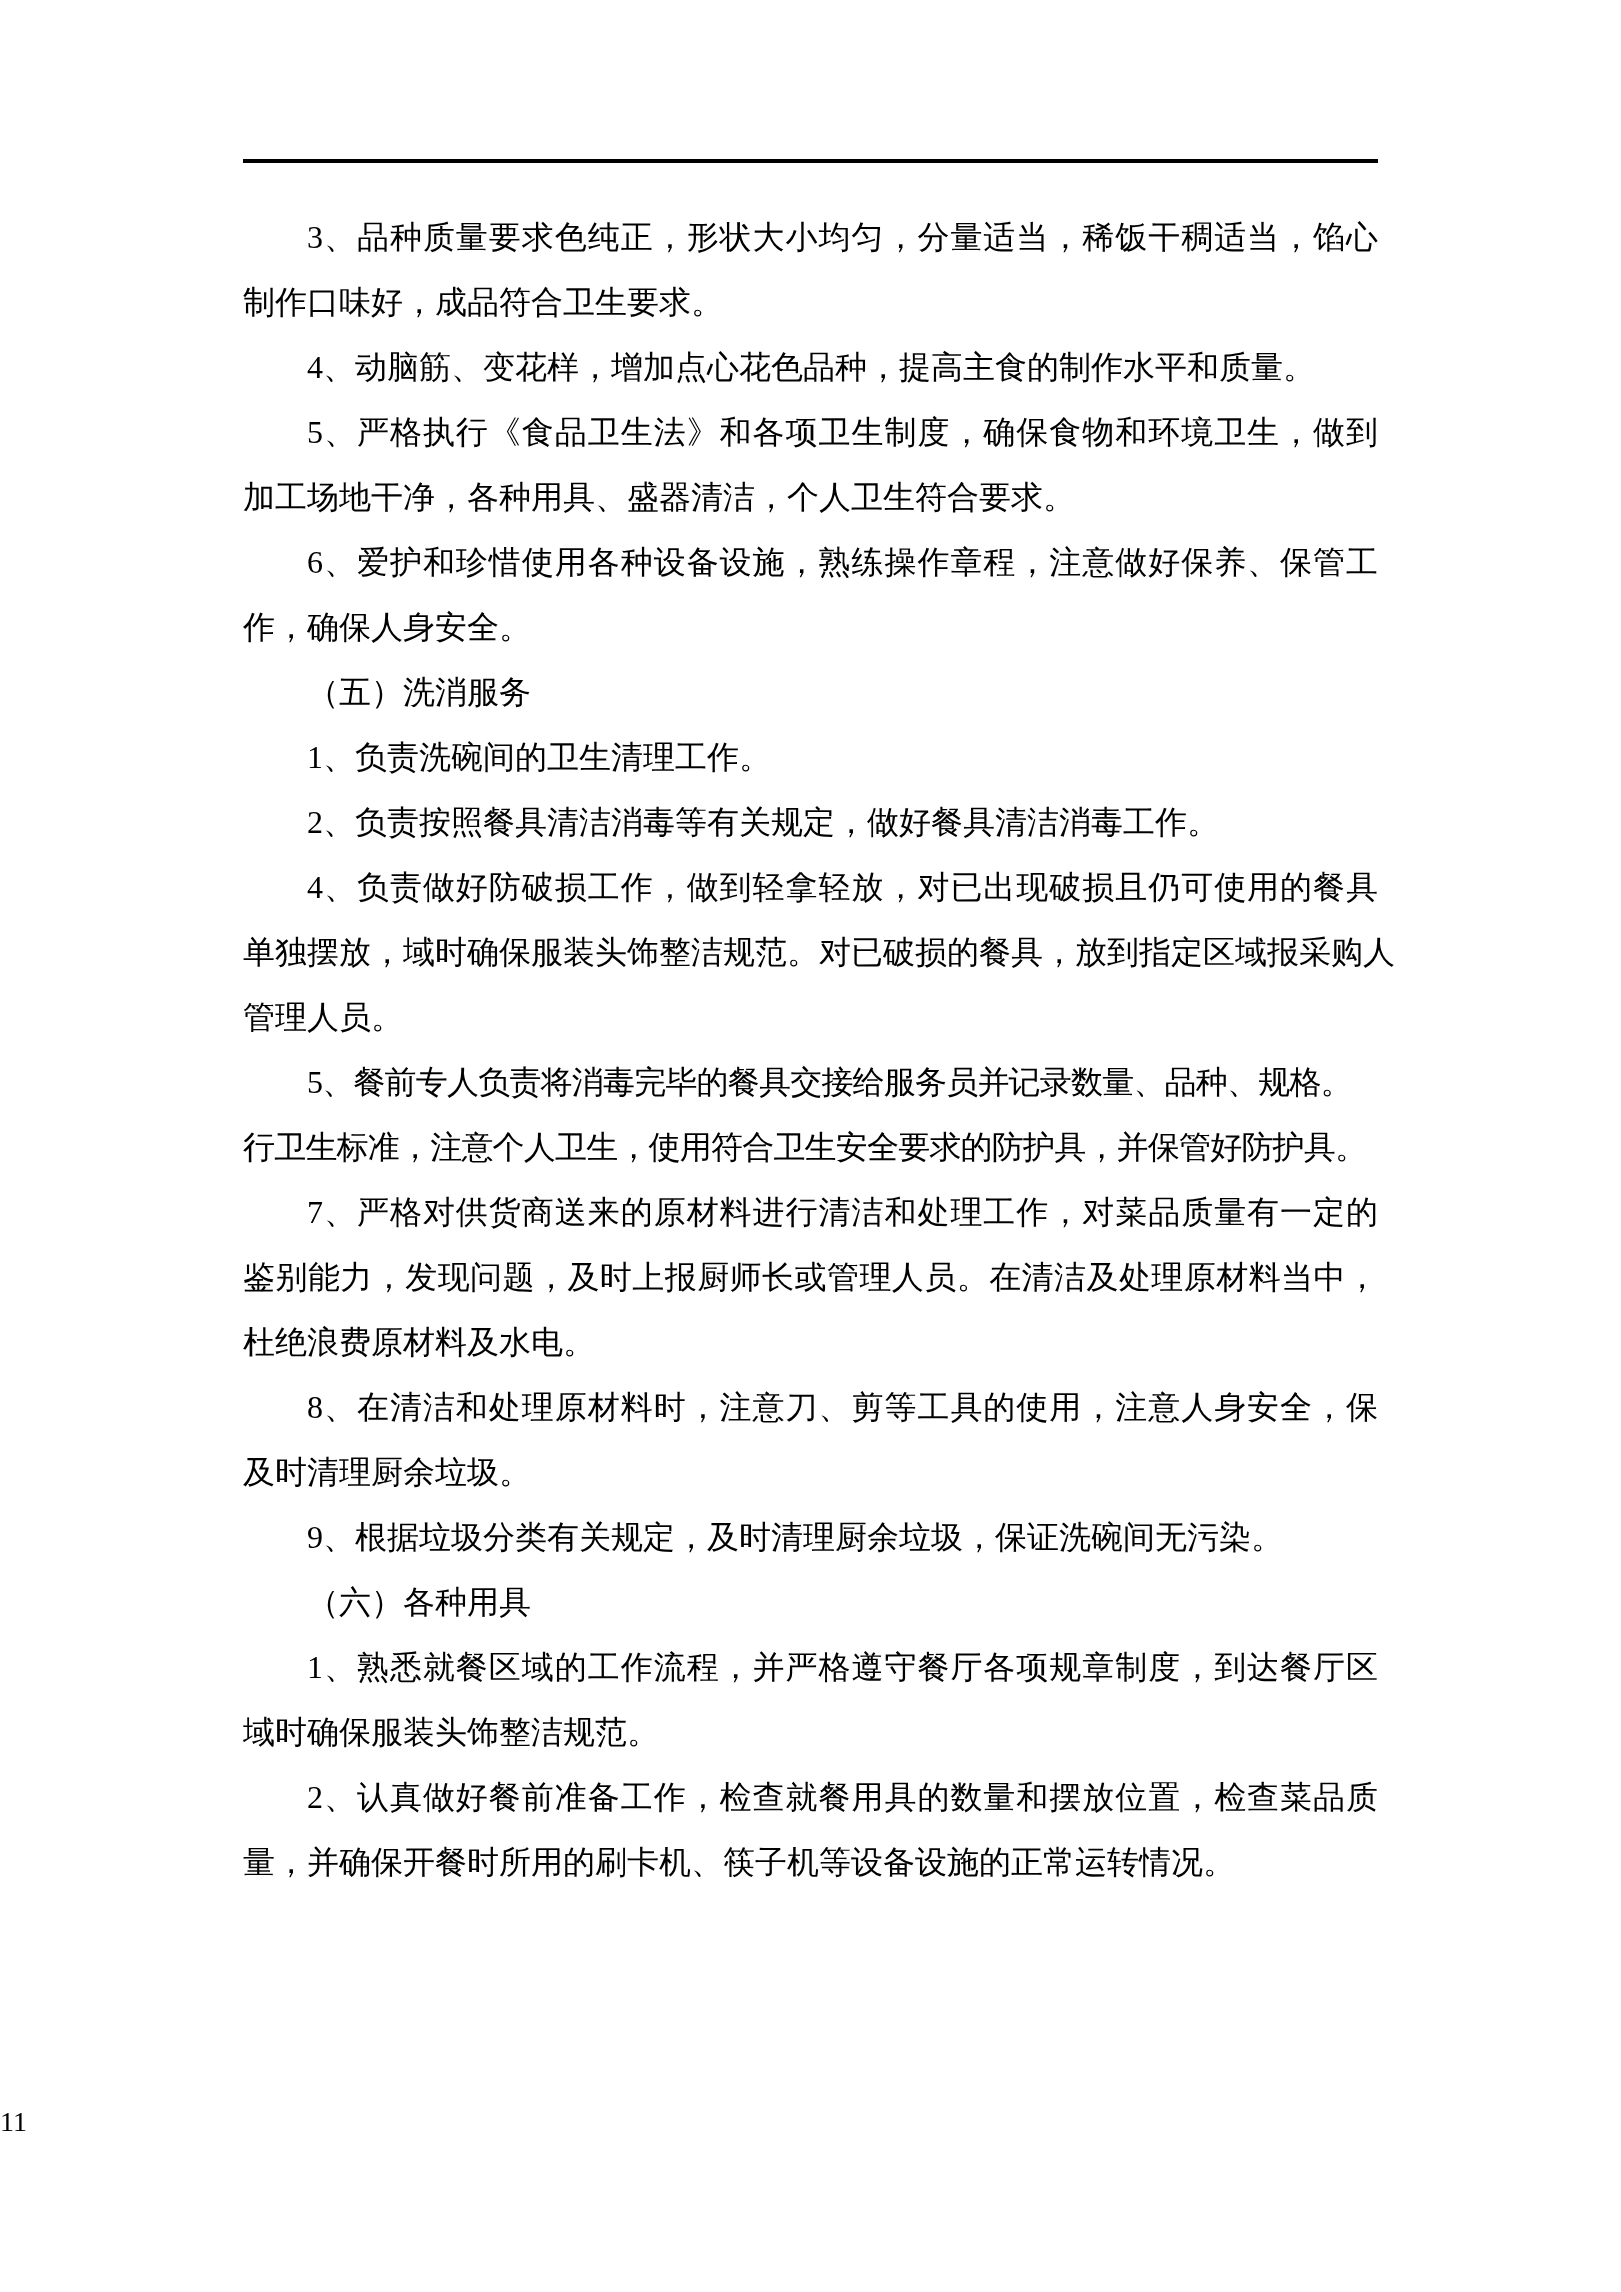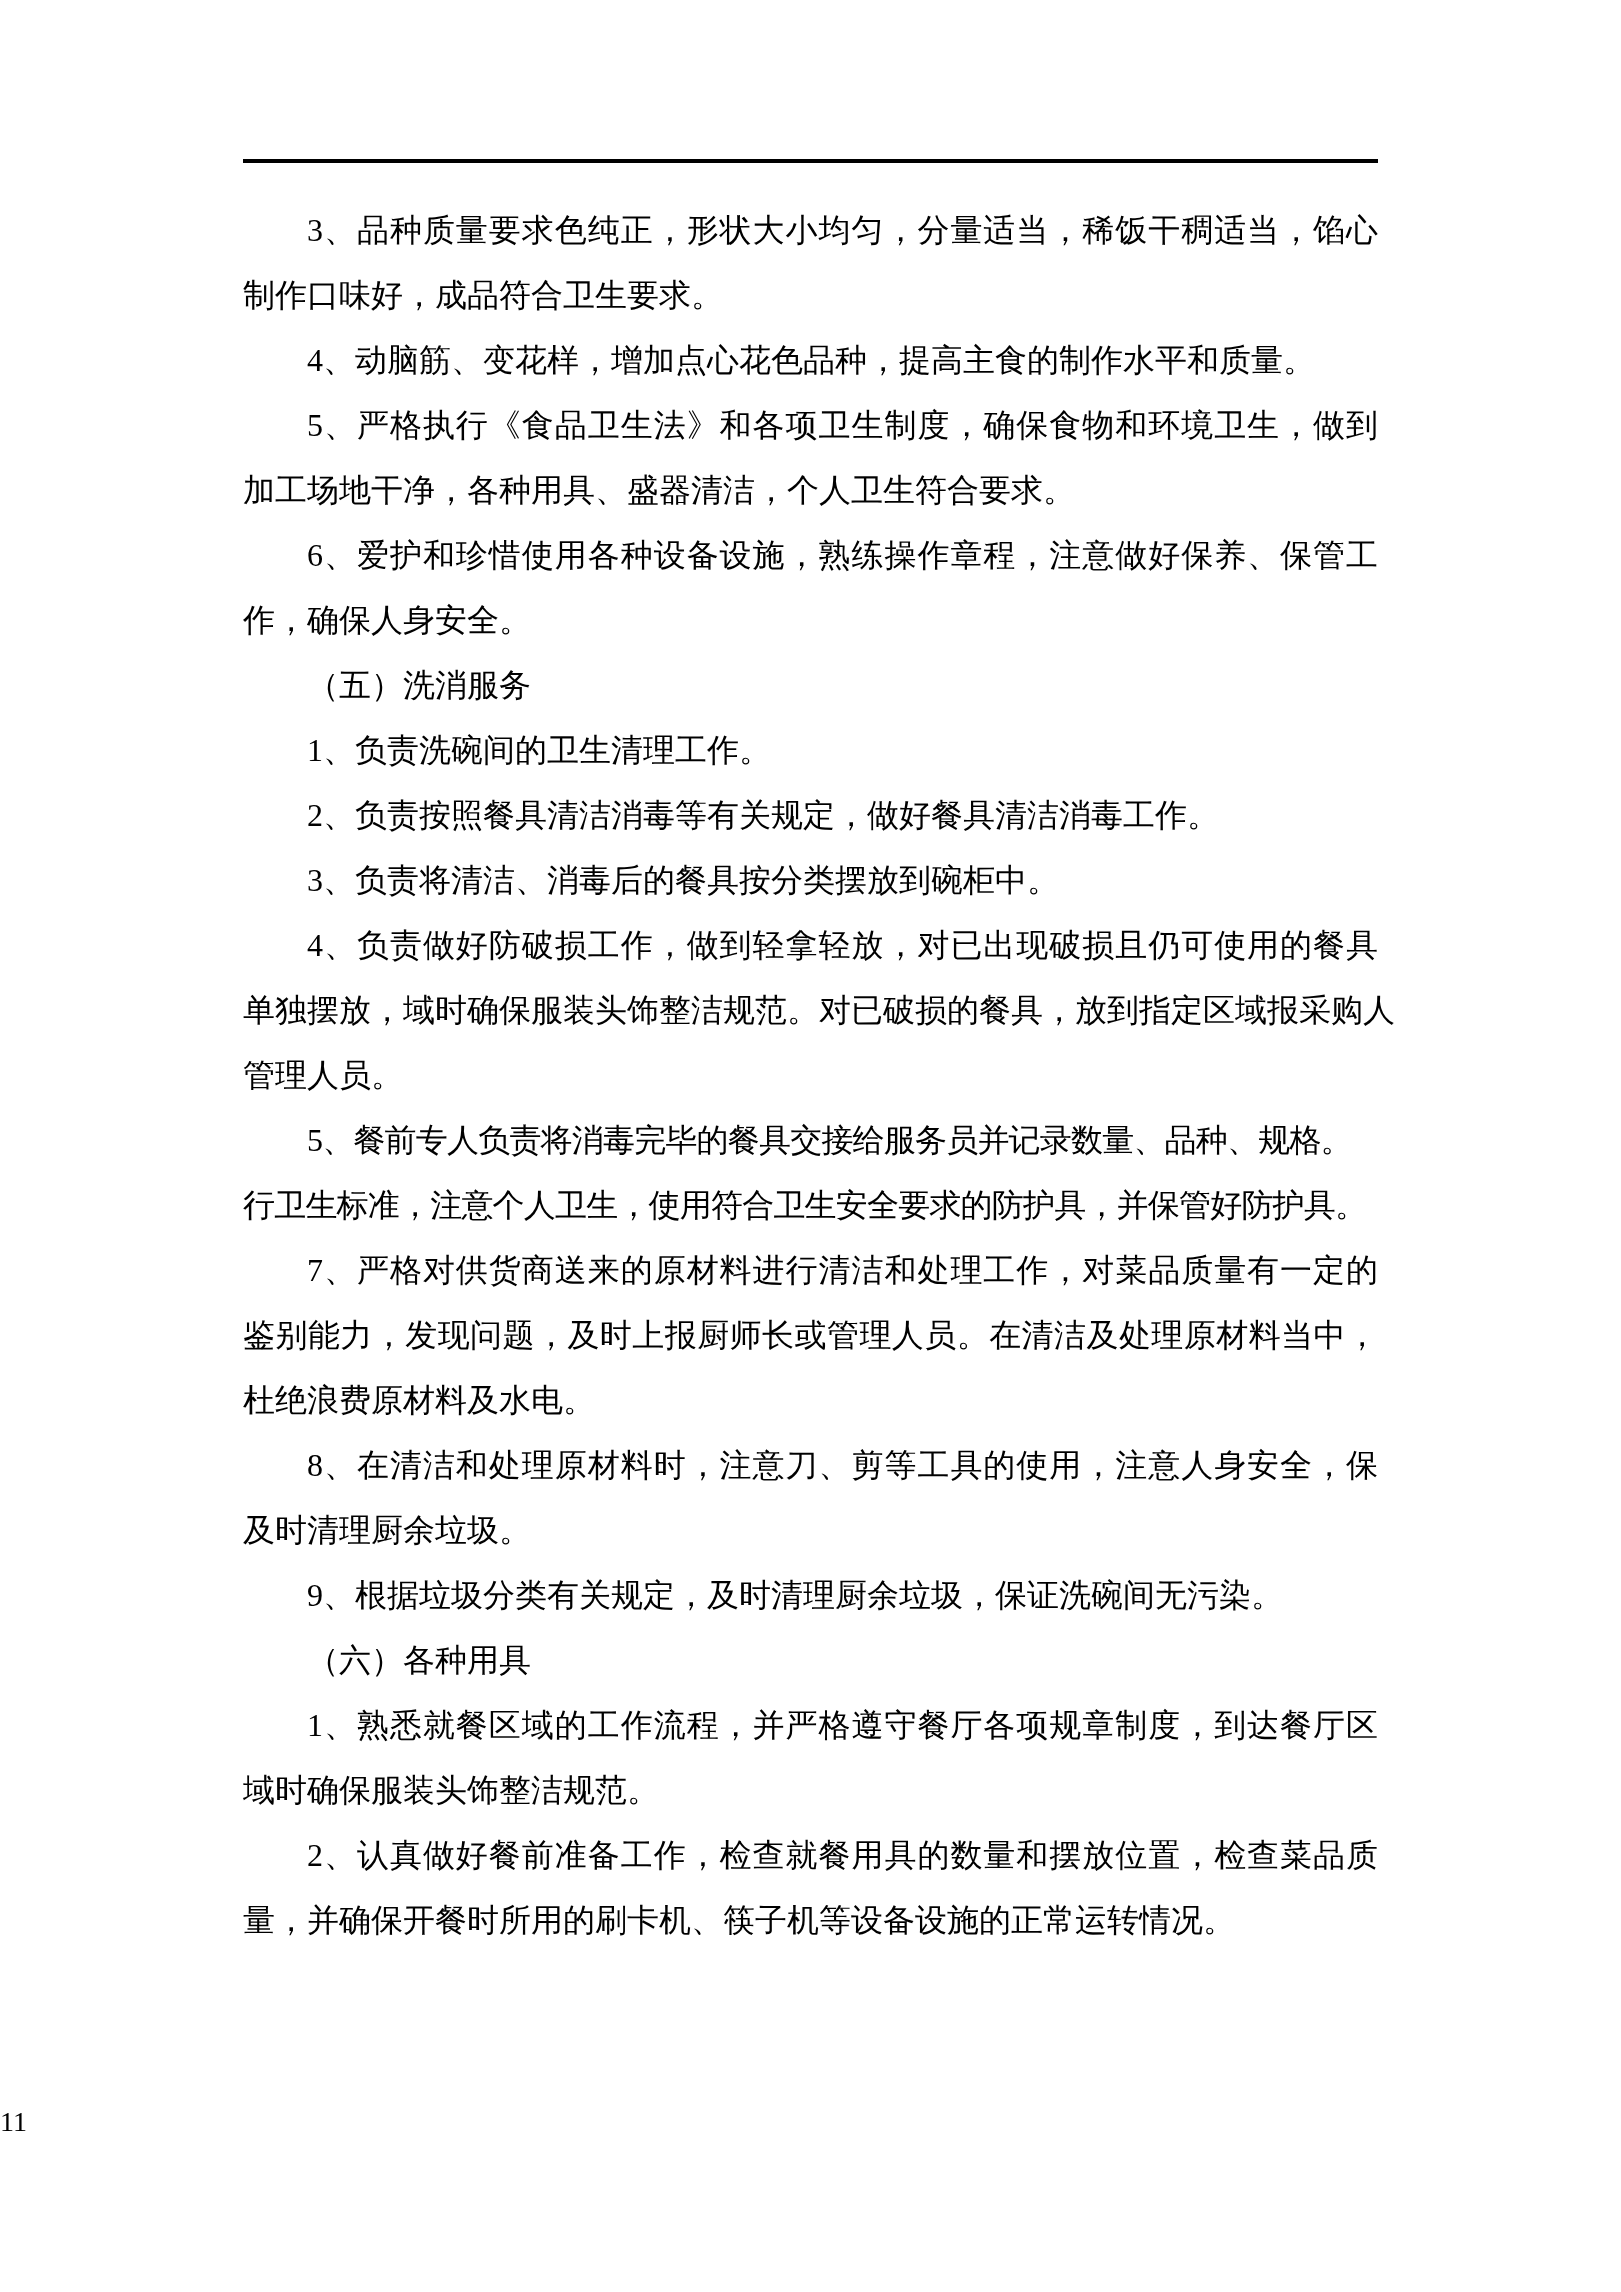--- a/index.html
+++ b/index.html
@@ -20,21 +20,21 @@
     position: absolute;
     left: 243px;
     top: 159px;
     width: 1135px;
     height: 3.9px;
     background: #000000;
   }
   .doc-body {
     position: absolute;
     left: 243px;
-    top: 198px;
+    top: 205px;
     width: 1135px;
     font-size: 32px;
     line-height: 65px;
   }
   .para {
     margin: 0;
     padding: 0;
   }
   .line {
     display: block;
@@ -85,23 +85,20 @@
       <p class="para">
         <span class="line first">（五）洗消服务</span>
       </p>
       <p class="para">
         <span class="line first">1、负责洗碗间的卫生清理工作。</span>
       </p>
       <p class="para">
         <span class="line first">2、负责按照餐具清洁消毒等有关规定，做好餐具清洁消毒工作。</span>
       </p>
       <p class="para">
-        <span class="line first">3、负责将清洁、消毒后的餐具按分类摆放到碗柜中。</span>
-      </p>
-      <p class="para">
         <span class="line first fill">4、负责做好防破损工作，做到轻拿轻放，对已出现破损且仍可使用的餐具</span>
         <span class="line fill">单独摆放，域时确保服装头饰整洁规范。对已破损的餐具，放到指定区域报采购人</span>
         <span class="line">管理人员。</span>
       </p>
       <p class="para">
         <span class="line first tight">5、餐前专人负责将消毒完毕的餐具交接给服务员并记录数量、品种、规格。</span>
       </p>
       <p class="para">
         <span class="line tight">行卫生标准，注意个人卫生，使用符合卫生安全要求的防护具，并保管好防护具。</span>
       </p>

